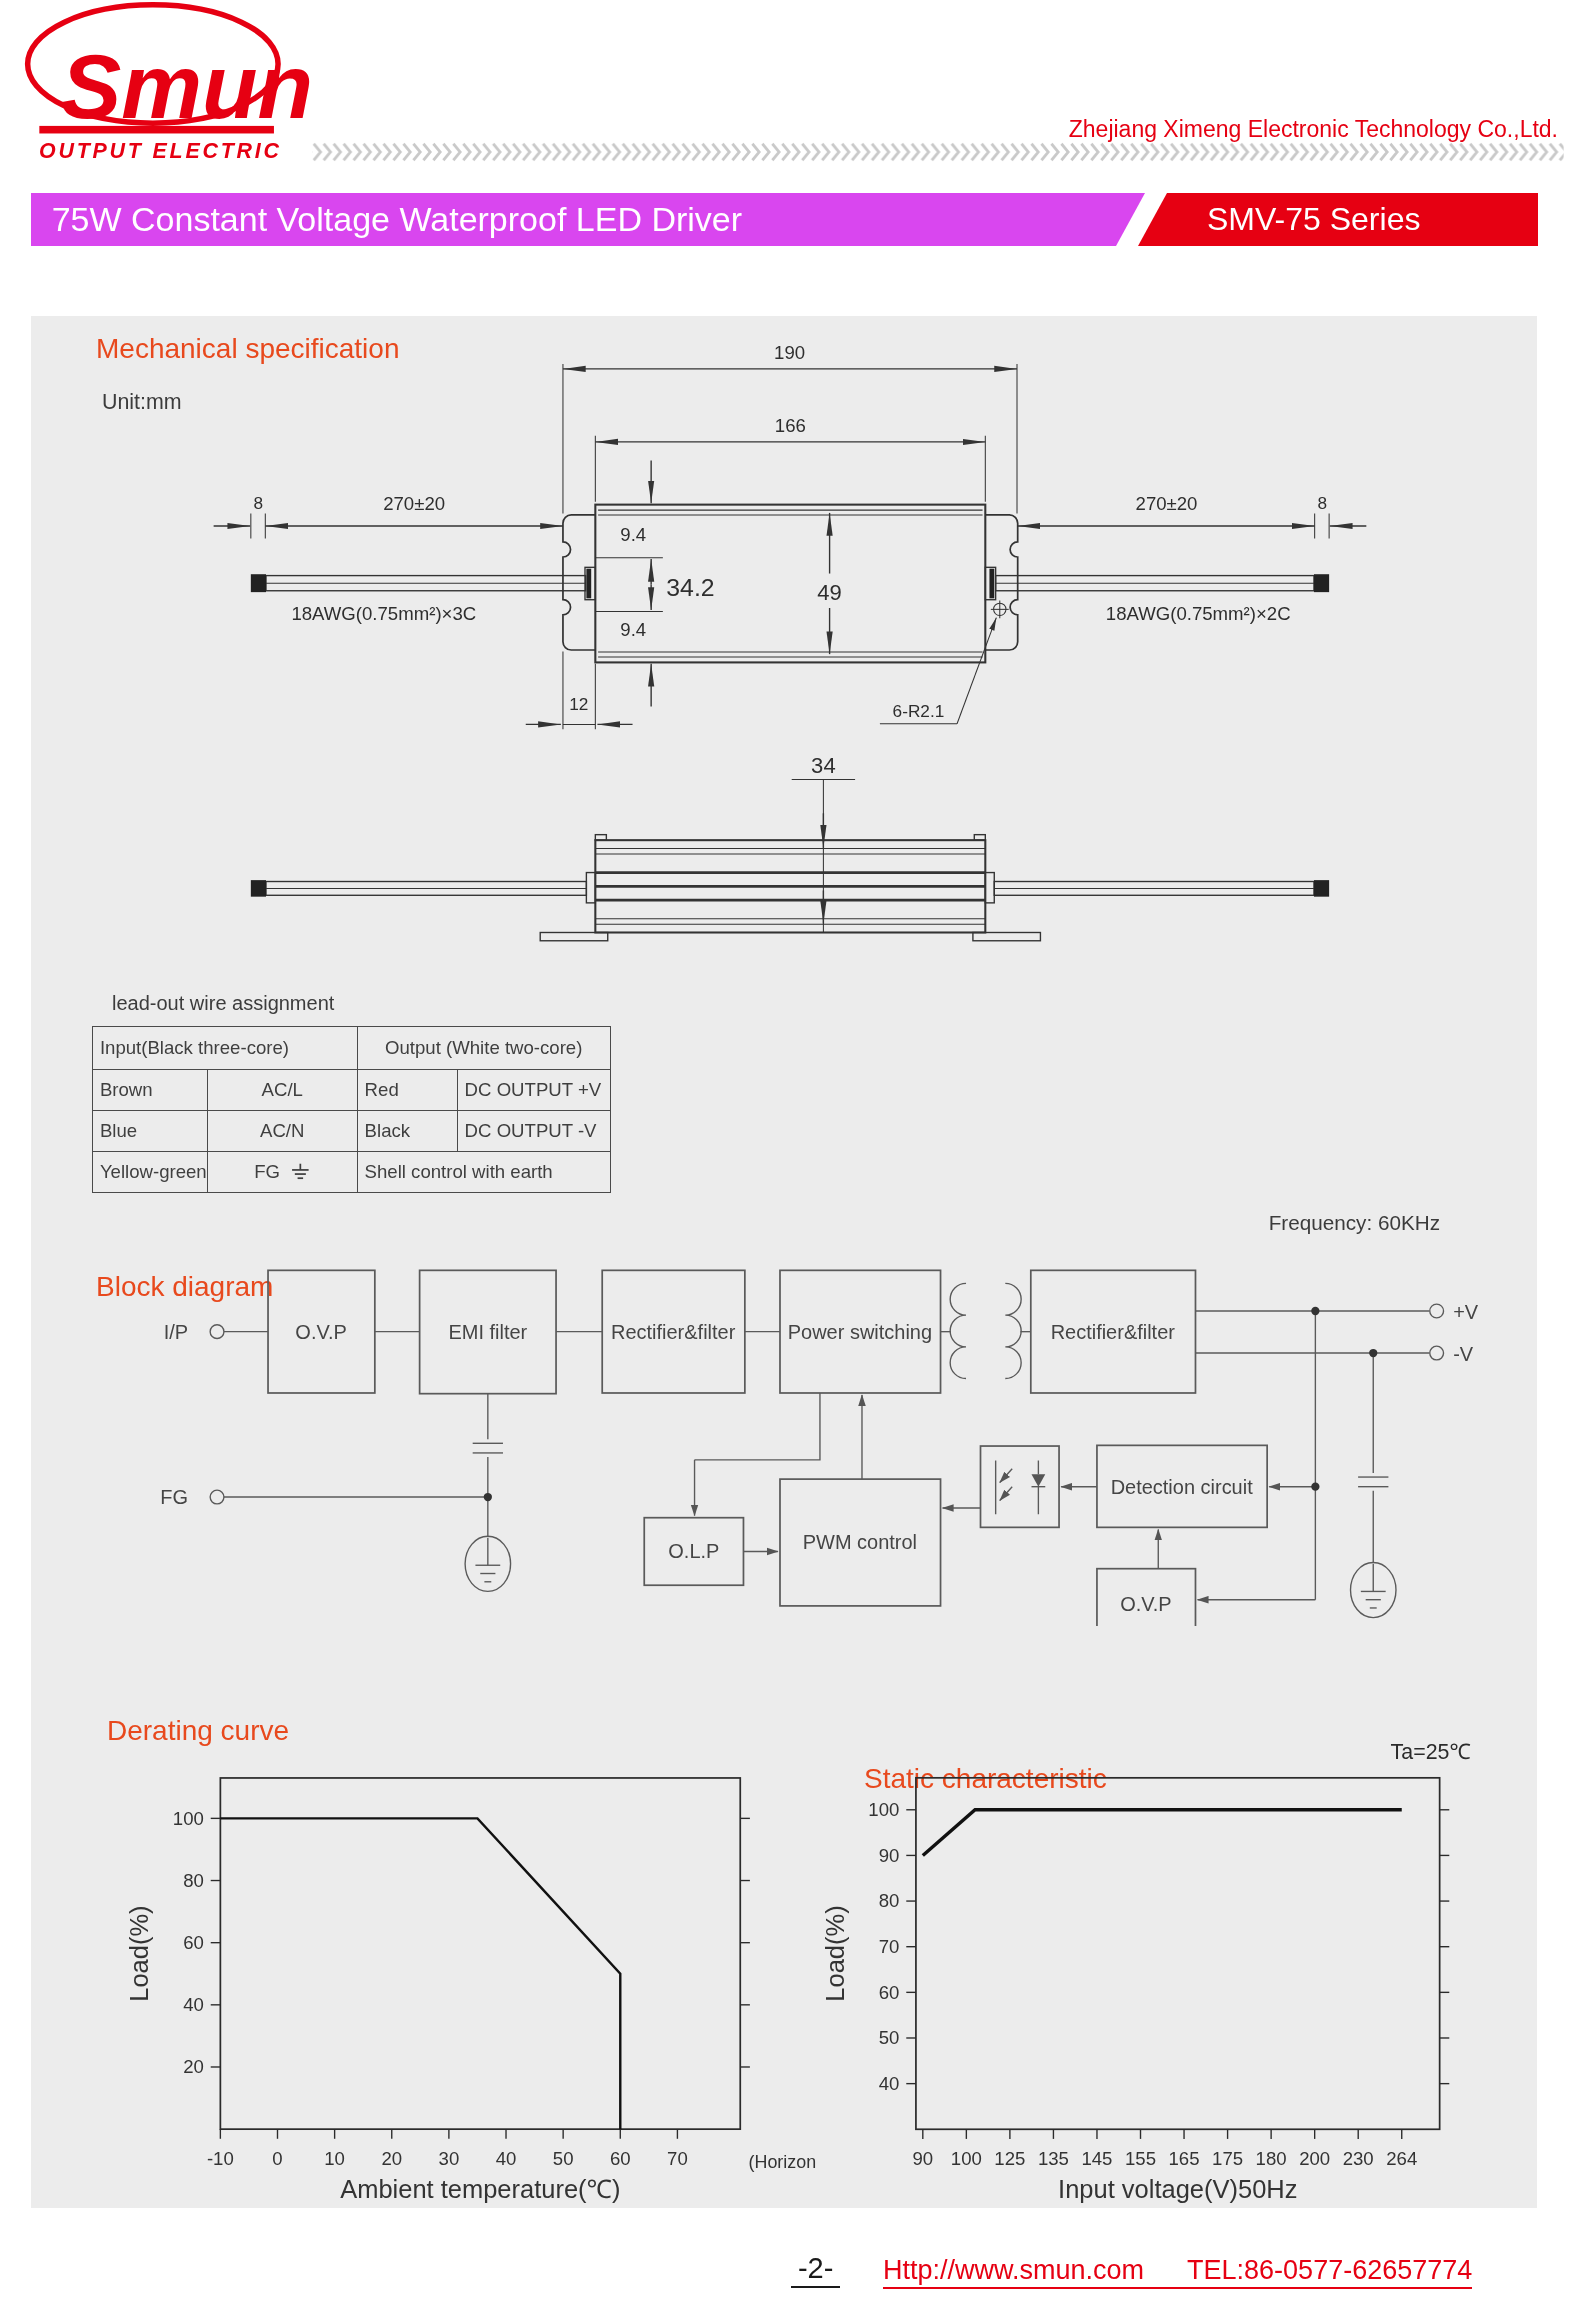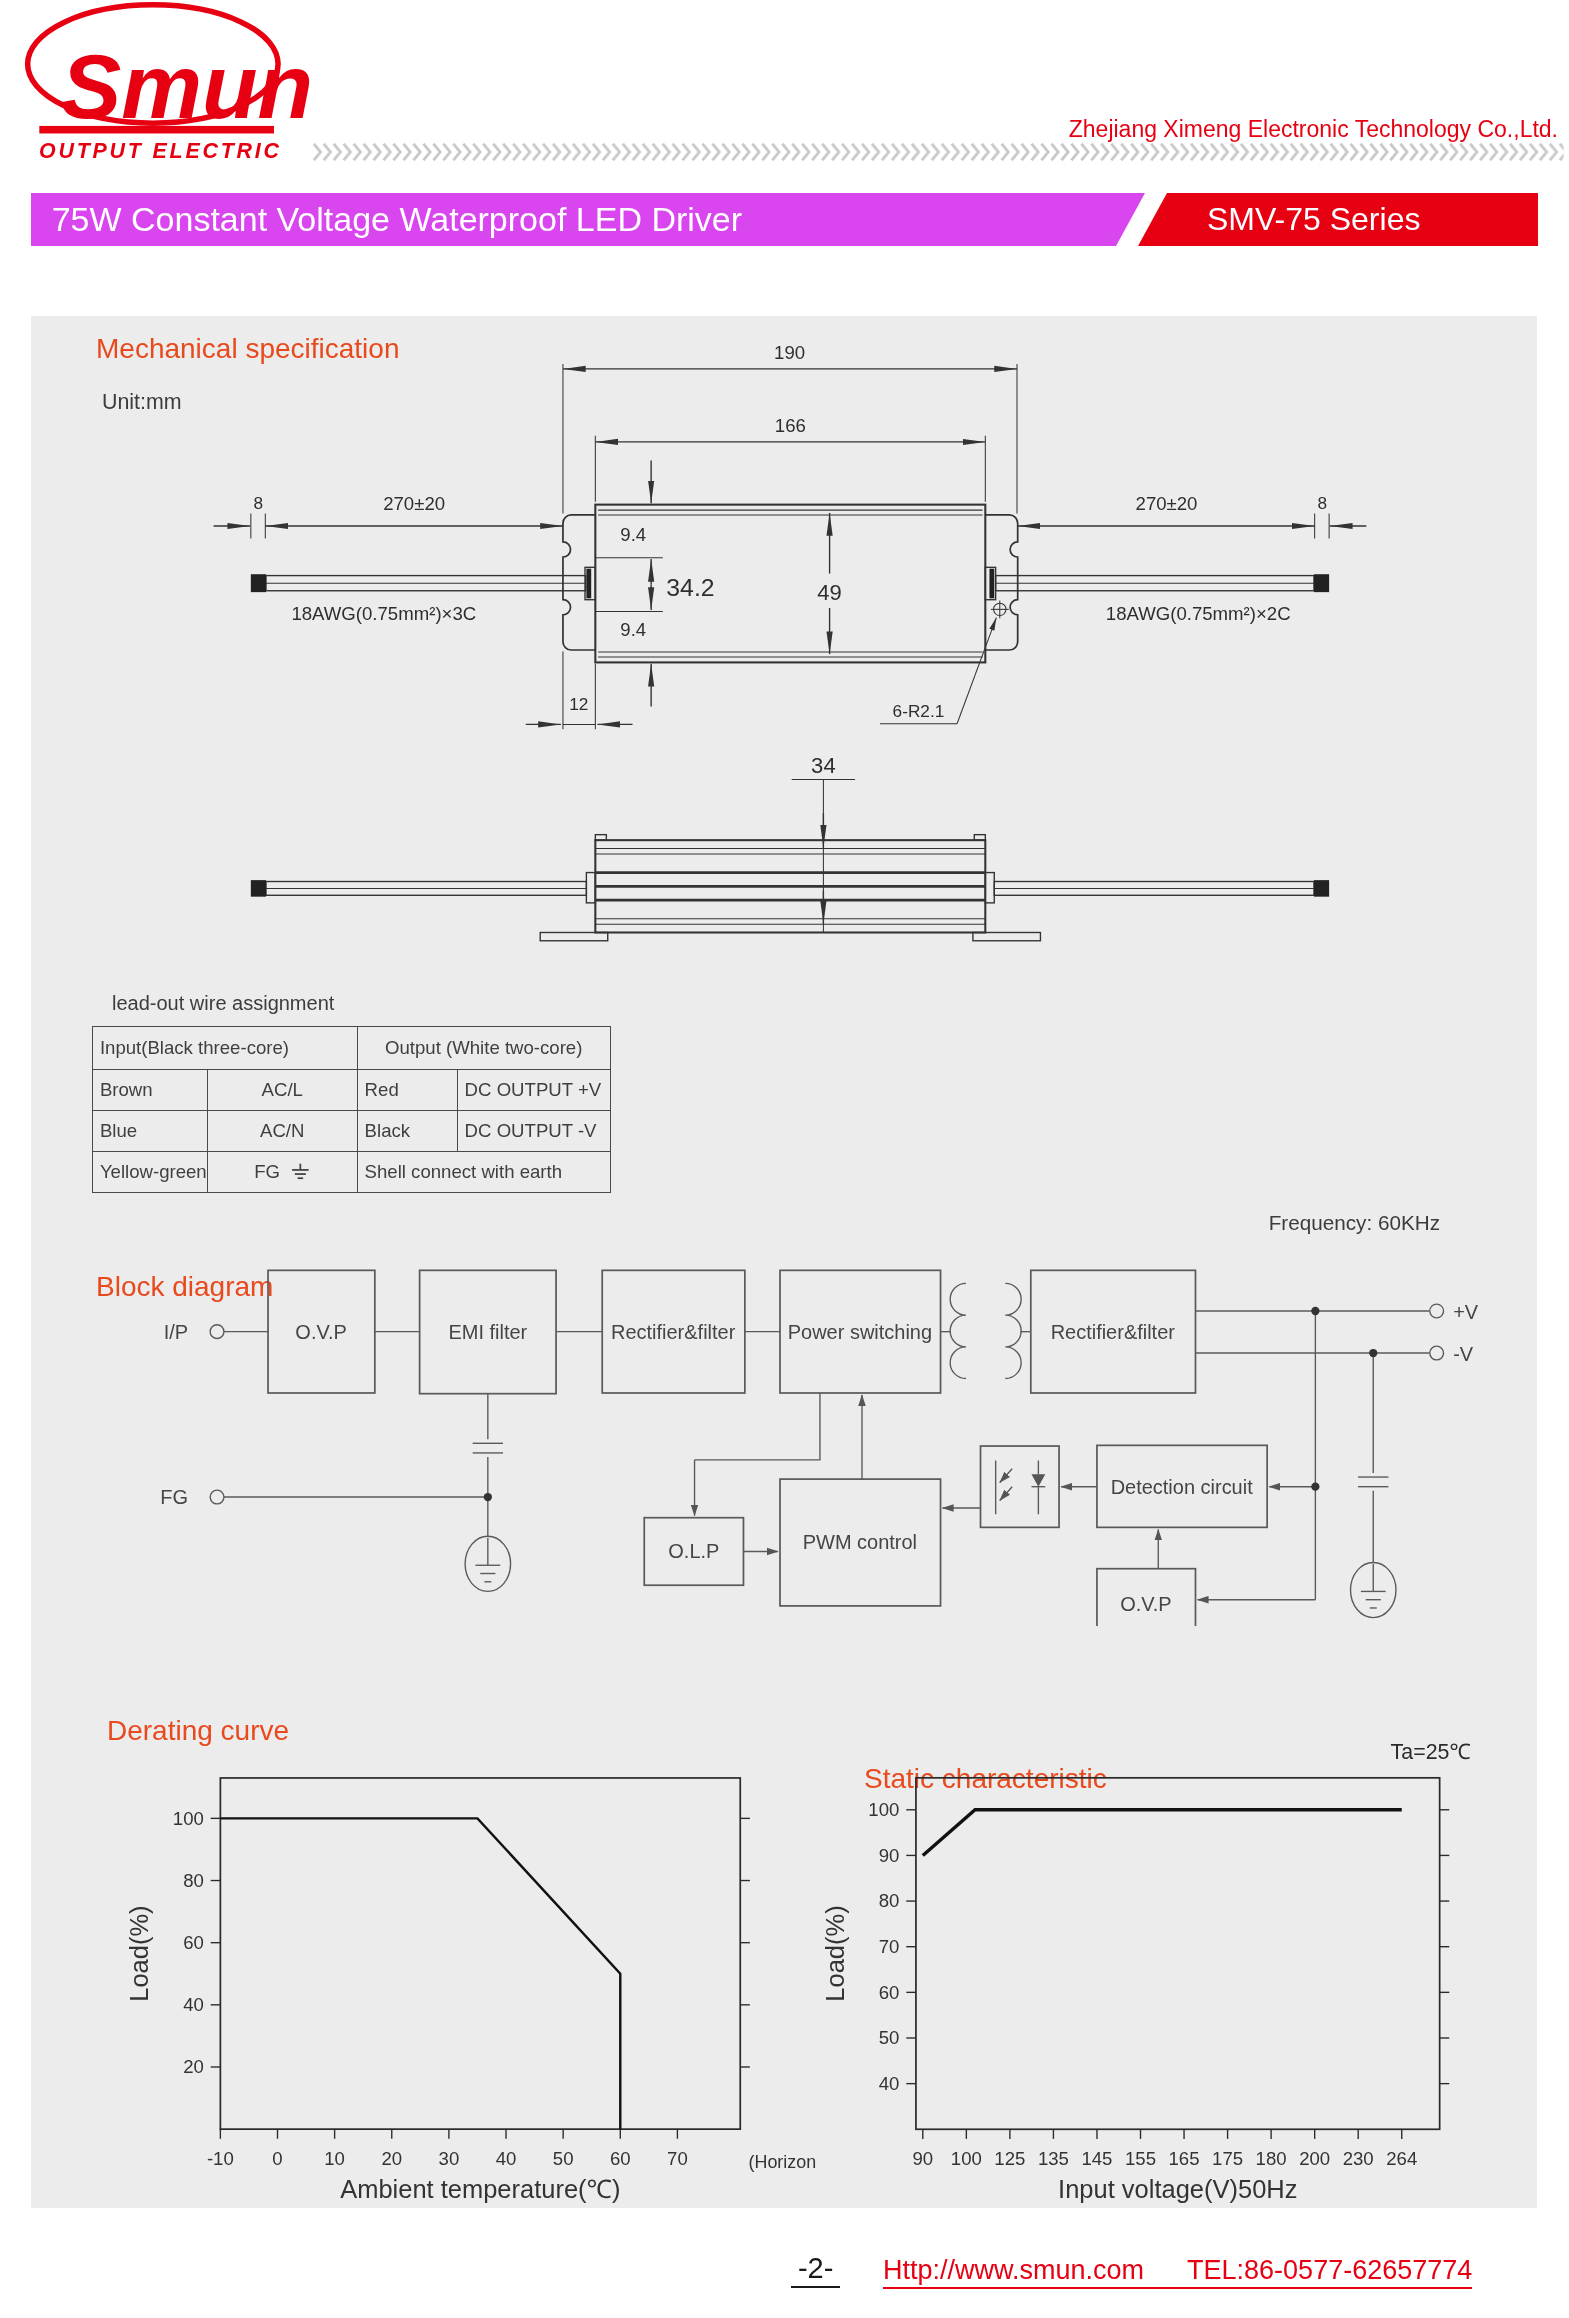--- a/index.html
+++ b/index.html
@@ -246,21 +246,21 @@
     <td class="ctr">
       <span>FG</span><svg class="earth-icon" width="20.7" height="18" viewBox="0 0 30 26">
             <g stroke="#3f3f3f" stroke-width="2.5" fill="none">
               <line x1="15" y1="1" x2="15" y2="10"></line>
               <line x1="3" y1="10" x2="27" y2="10"></line>
               <line x1="7" y1="16" x2="23" y2="16"></line>
               <line x1="11" y1="22" x2="19" y2="22"></line>
             </g>
           </svg>
     </td>
-    <td colspan="2">Shell connect with earth</td>
+    <td colspan="2">Shell control with earth</td>
   </tr>
 </tbody>
   </table>
 
 <div id="freq-label" class="abs">Frequency: 60KHz</div>
 <div id="block-title" class="abs sect-title">Block diagram</div>
 
 <svg class="abs" style="left:31px;top:1171px;" width="1509" height="455" viewBox="0 0 2190 660">
   <defs>
     <marker id="barr" markerUnits="userSpaceOnUse" markerWidth="18" markerHeight="12" refX="16" refY="6" orient="auto-start-reverse">

